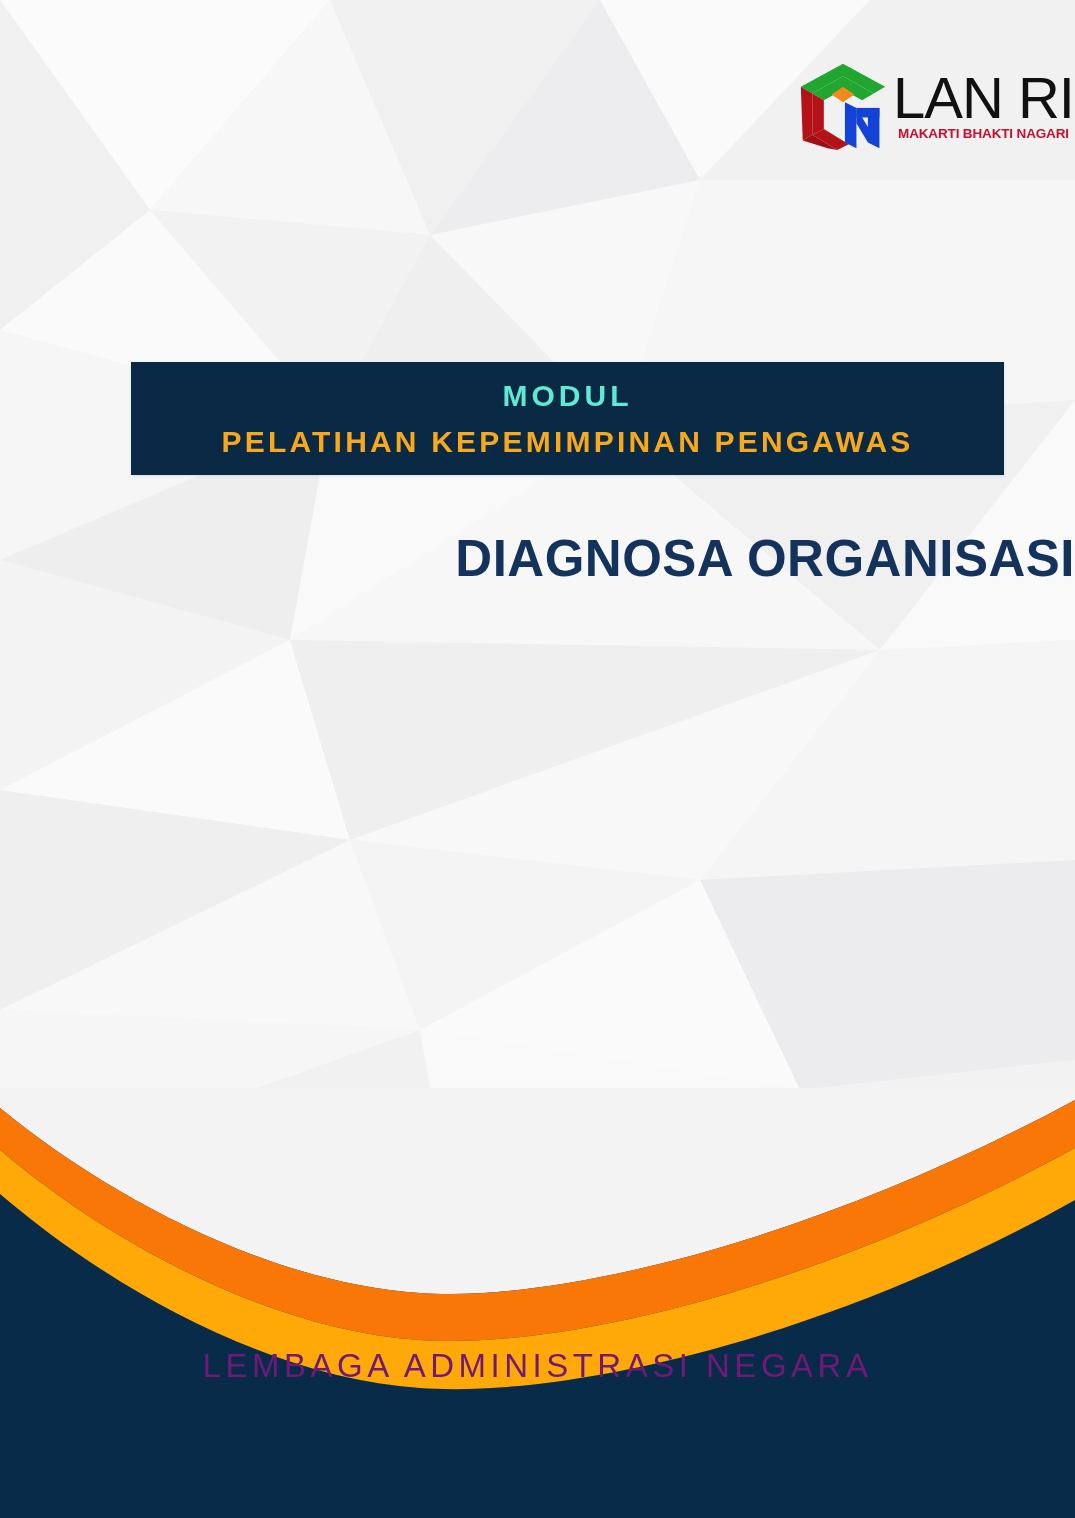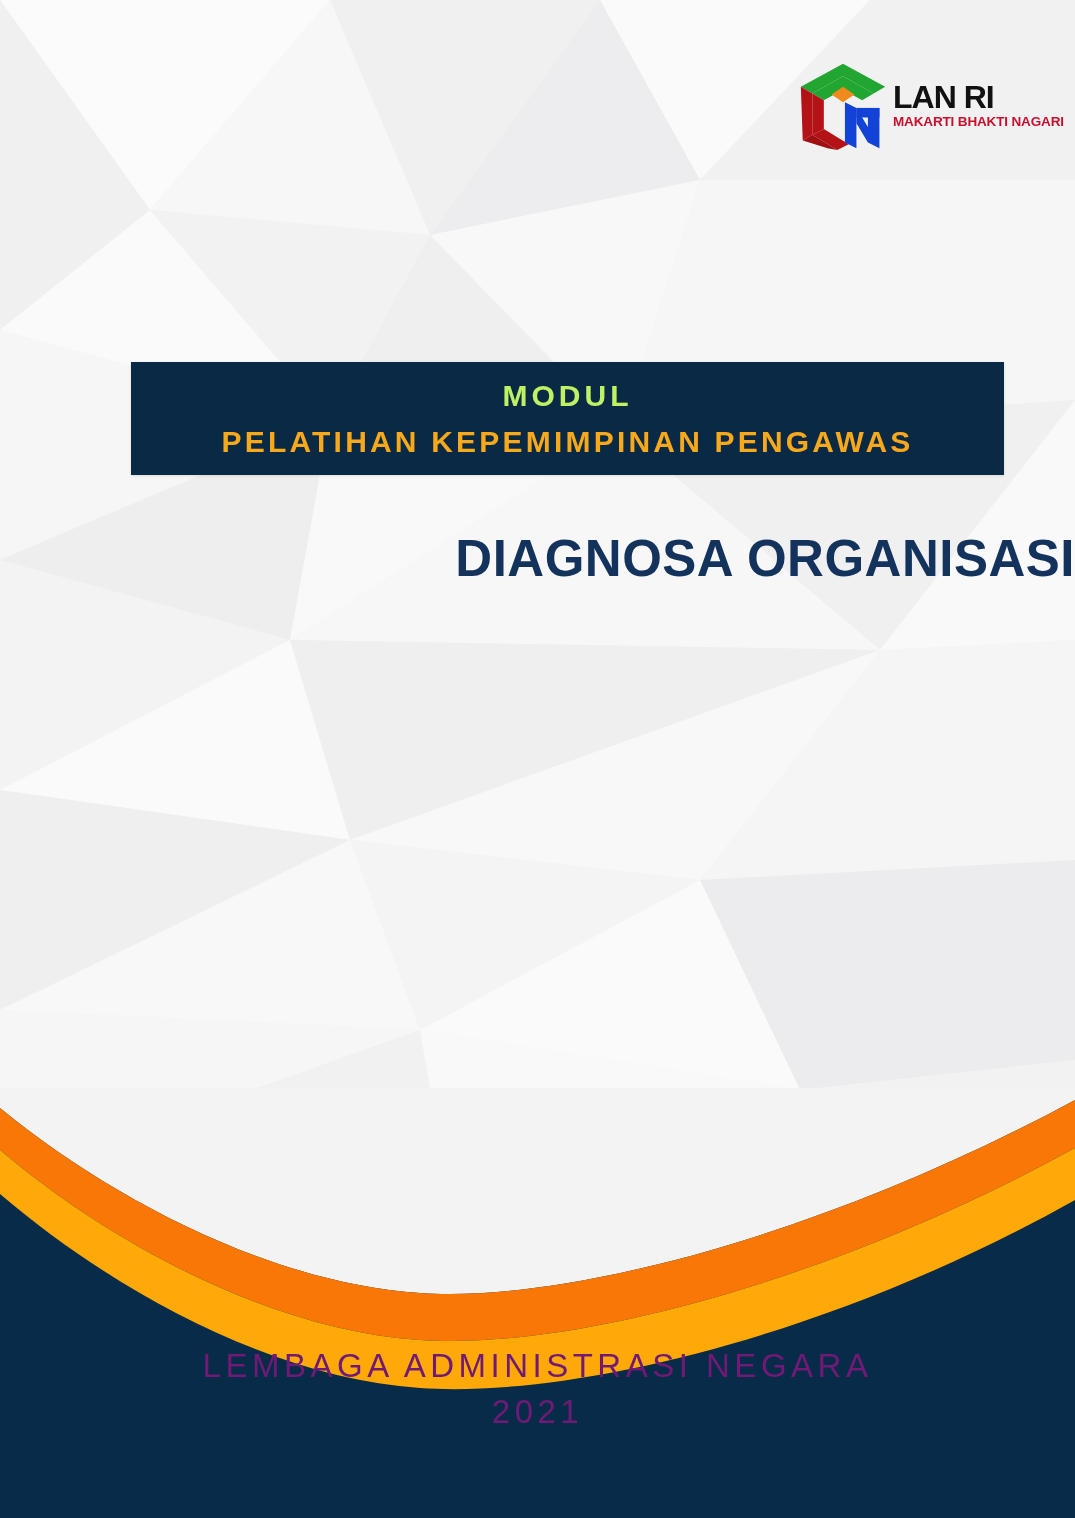--- a/index.html
+++ b/index.html
@@ -40,22 +40,22 @@
     height: 92px;
     flex: 0 0 auto;
   }
   .logo-text {
     margin-left: 2px;
     display: flex;
     flex-direction: column;
     justify-content: center;
   }
   .logo-title {
-    font-size: 32px;
-    font-weight: bold;
+    font-size: 58px;
+    font-weight: normal;
     color: #111111;
     letter-spacing: -1px;
     line-height: 0.95;
     white-space: nowrap;
   }
   .logo-sub {
     font-size: 13.5px;
     font-weight: bold;
     color: #c8102e;
     letter-spacing: -0.15px;
@@ -74,21 +74,21 @@
     height: 113px;
     background: #0a2944;
     box-sizing: border-box;
     display: flex;
     flex-direction: column;
     align-items: center;
     justify-content: center;
     box-shadow: 0 1px 3px rgba(0,0,0,0.10);
   }
   .banner-line1 {
-    color: #bef264;
+    color: #5eead4;
     font-size: 30px;
     font-weight: bold;
     letter-spacing: 4px;
     line-height: 1.25;
   }
   .banner-line2 {
     color: #f7a81b;
     font-size: 30px;
     font-weight: bold;
     letter-spacing: 3.2px;
@@ -232,16 +232,15 @@
       <path d="M0,0 L1075,0 L1075,12 C820,150 560,215 420,205 C270,195 110,110 0,20 Z" fill="#f3f3f4"></path>
 
       <path d="M0,20 C110,110 270,195 420,205 C560,215 820,150 1075,12 L1075,60 C820,200 560,262 420,252 C270,242 110,155 0,62 Z" fill="#f97707"></path>
 
       <path d="M0,62 C110,155 270,242 420,252 C560,262 820,200 1075,60 L1075,112 C820,255 560,310 420,300 C270,290 110,200 0,106 Z" fill="#ffa908"></path>
     </svg>
   </div>
 
   <div class="footer-text">
     <div class="footer-org">LEMBAGA ADMINISTRASI NEGARA</div>
-    <div class="footer-year">2021</div>
   </div>
 
 </div>
 
 </body></html>

